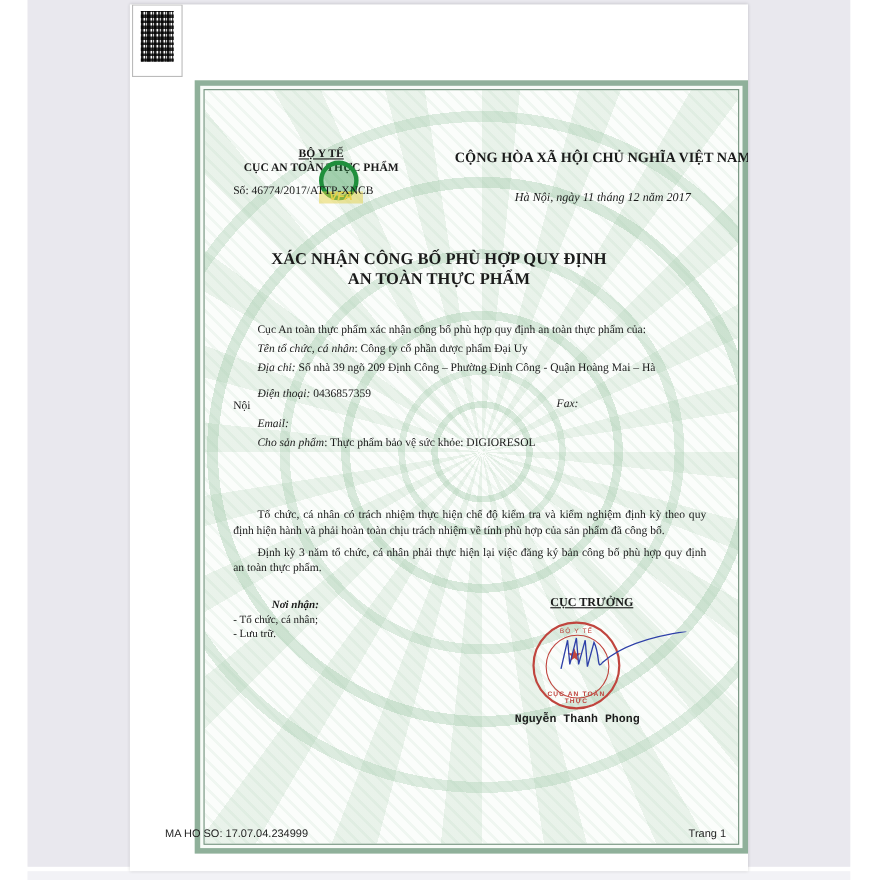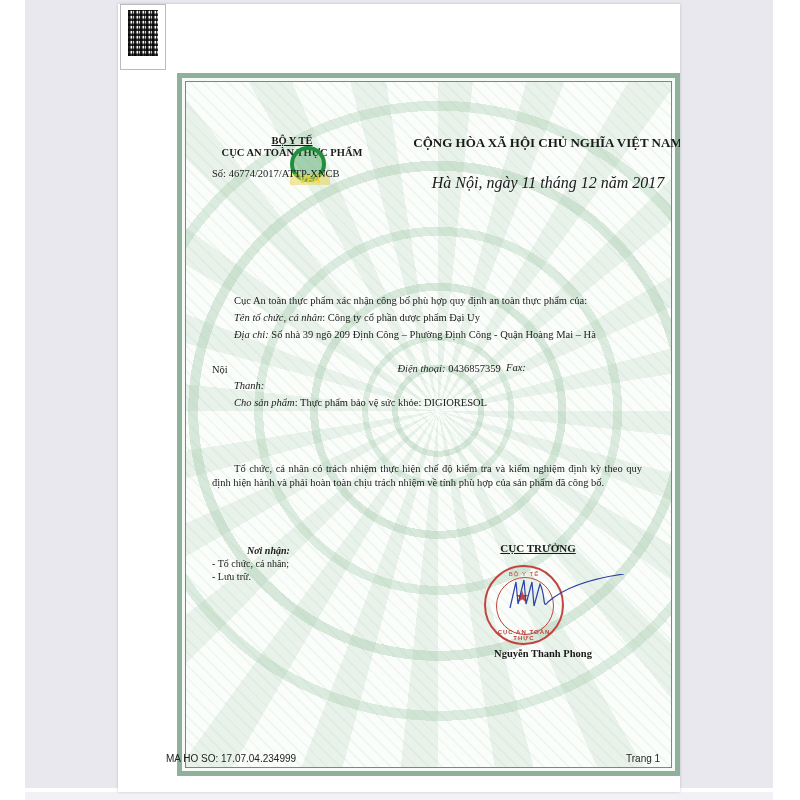--- a/index.html
+++ b/index.html
@@ -20,39 +20,39 @@
       #fbfdfb;}
   .frame-inner::after{content:"";position:absolute;left:0;top:0;right:0;bottom:0;
     background:repeating-linear-gradient(45deg,rgba(160,200,170,0.12) 0 2px,transparent 2px 9px);}
   .content{position:absolute;left:0;top:0;width:562px;height:788px;font-size:10.5px;}
   .abs{position:absolute;white-space:nowrap;}
   .b{font-weight:bold;}
   .i{font-style:italic;margin-left:35px;}
   .hdr-left{left:94px;top:131px;width:160px;text-align:center;font-size:10.5px;line-height:12px;}
   .hdr-right{left:295px;top:132px;width:270px;text-align:center;font-size:13px;line-height:13px;}
   .motto{text-decoration:underline;}
-  .date{left:300px;top:170px;width:260px;text-align:center;font-style:italic;font-size:16px;}
+  .date{left:300px;top:170px;width:260px;text-align:center;font-style:italic;font-size:11px;}
   .docno{left:94px;top:164px;font-size:10.5px;}
   .vfa-logo{position:absolute;left:172px;top:142px;width:36px;height:36px;border-radius:50%;border:4px solid #1f8f3c;box-sizing:border-box;background:rgba(31,143,60,0.35);}
   .vfa-text{position:absolute;left:-4px;top:24px;width:40px;text-align:center;font-family:"Liberation Sans",sans-serif;font-style:italic;font-weight:bold;font-size:11px;color:#e8d24a;background:rgba(230,210,70,0.5);line-height:11px;}
   .title{left:60px;top:223px;width:442px;text-align:center;font-weight:bold;font-size:15px;line-height:18px;}
   .body{left:94px;width:430px;font-size:10.5px;line-height:14px;white-space:normal;}
   .indent{text-indent:22px;}
   .lbl{font-style:italic;}
   .recv{left:94px;top:540px;font-size:10px;line-height:13px;}
   .sign-title{left:350px;top:538px;width:140px;text-align:center;font-weight:bold;font-size:11px;text-decoration:underline;}
   .seal{position:absolute;left:366px;top:561px;width:80px;height:80px;border-radius:50%;border:2px solid #c0453e;box-sizing:border-box;}
   .seal::before{content:"";position:absolute;left:10px;top:10px;width:56px;height:56px;border-radius:50%;border:1px solid #c0453e;}
   .seal-star{position:absolute;left:29px;top:22px;font-size:16px;color:#c0453e;line-height:16px;}
   .seal-top{position:absolute;left:0;top:4px;width:76px;text-align:center;font-family:"Liberation Sans",sans-serif;font-size:6px;color:#c0453e;letter-spacing:1px;}
   .seal-bottom{position:absolute;left:0;top:62px;width:76px;text-align:center;font-family:"Liberation Sans",sans-serif;font-size:6px;color:#c0453e;letter-spacing:1px;font-weight:bold;}
   .signature{position:absolute;left:388px;top:570px;width:120px;height:40px;}
-  .signer{left:350px;top:644px;width:150px;text-align:center;font-weight:bold;font-size:10.5px;}
+  .signer{left:350px;top:644px;width:150px;font-weight:bold;font-size:10.5px;font-family:Liberation Mono, monospace;}
   .footer{font-family:"Liberation Sans",sans-serif;font-size:10px;color:#222;}
-  .footer-left{left:48px;top:749px;}
+  .footer-left{left:32px;top:749px;}
   .footer-right{left:508px;top:749px;}
   .sep-bottom{position:absolute;left:25px;top:792px;width:748px;height:8px;background:#f2f2f6;}
 </style>
 </head>
 <body>
 
 <div class="viewer-bg"></div>
 <div class="sep-bottom"></div>
 
 <div class="page">
@@ -72,44 +72,49 @@
     <div class="vfa-logo">
       <div class="vfa-text">VFA</div>
     </div>
     <div class="abs docno">Số:  46774/2017/ATTP-XNCB</div>
 
     <div class="abs hdr-right">
       <div class="b">CỘNG HÒA XÃ HỘI CHỦ NGHĨA VIỆT NAM</div>
     </div>
     <div class="abs date">Hà Nội, ngày 11 tháng 12 năm 2017</div>
 
+    <div class="abs title">
+      <div>XÁC NHẬN CÔNG BỐ PHÙ HỢP QUY ĐỊNH</div>
+      <div>AN TOÀN THỰC PHẨM</div>
+    </div>
 
     <div class="abs body indent" style="top:290px;">Cục An toàn thực phẩm xác nhận công bố phù hợp quy định an toàn thực phẩm của:</div>
 
     <div class="abs body" style="top:307px;padding-left:22px;">
       <span class="lbl">Tên tổ chức, cá nhân</span><span>: Công  ty cổ phần dược phẩm Đại Uy</span>
     </div>
 
     <div class="abs body" style="top:324px;padding-left:22px;">
       <span class="lbl">Địa chỉ:</span><span> Số nhà 39 ngõ 209 Định Công – Phường Định Công - Quận Hoàng Mai – Hà</span>
     </div>
     <div class="abs body" style="top:340px;margin-top:19px;">Nội</div>
 
-    <div class="abs body" style="top:358px;padding-left:22px;text-align:center;">
+    <div class="abs body" style="top:348px;padding-left:22px;">
       <span class="lbl">Điện thoại:</span><span> 0436857359</span>
     </div>
     <div class="abs lbl" style="left:388px;top:358px;font-size:10.5px;">Fax:</div>
 
-    <div class="abs body lbl" style="top:375px;padding-left:22px;">Thanh:</div>
+    <div class="abs body lbl" style="top:375px;padding-left:22px;">Email:</div>
 
     <div class="abs body" style="top:392px;padding-left:22px;">
       <span class="lbl">Cho sản phẩm</span><span>: Thực phẩm bảo vệ sức khỏe: DIGIORESOL</span>
     </div>
 
     <div class="abs body indent" style="top:458px;text-align:justify;">Tổ chức, cá nhân có trách nhiệm thực hiện chế độ kiểm tra và kiểm nghiệm định kỳ theo quy định hiện hành và phải hoàn toàn chịu trách nhiệm về tính phù hợp của sản phẩm đã công bố.</div>
+    <div class="abs body indent" style="top:492px;text-align:justify;">Định kỳ 3 năm tổ chức, cá nhân phải thực hiện lại việc đăng ký bản công bố phù hợp quy định an toàn thực phẩm.</div>
 
     <div class="abs recv">
       <div class="b i">Nơi nhận:</div>
       <div>- Tổ chức, cá nhân;</div>
       <div>- Lưu trữ.</div>
     </div>
 
     <div class="abs sign-title">CỤC TRƯỞNG</div>
 
     <div class="seal">

